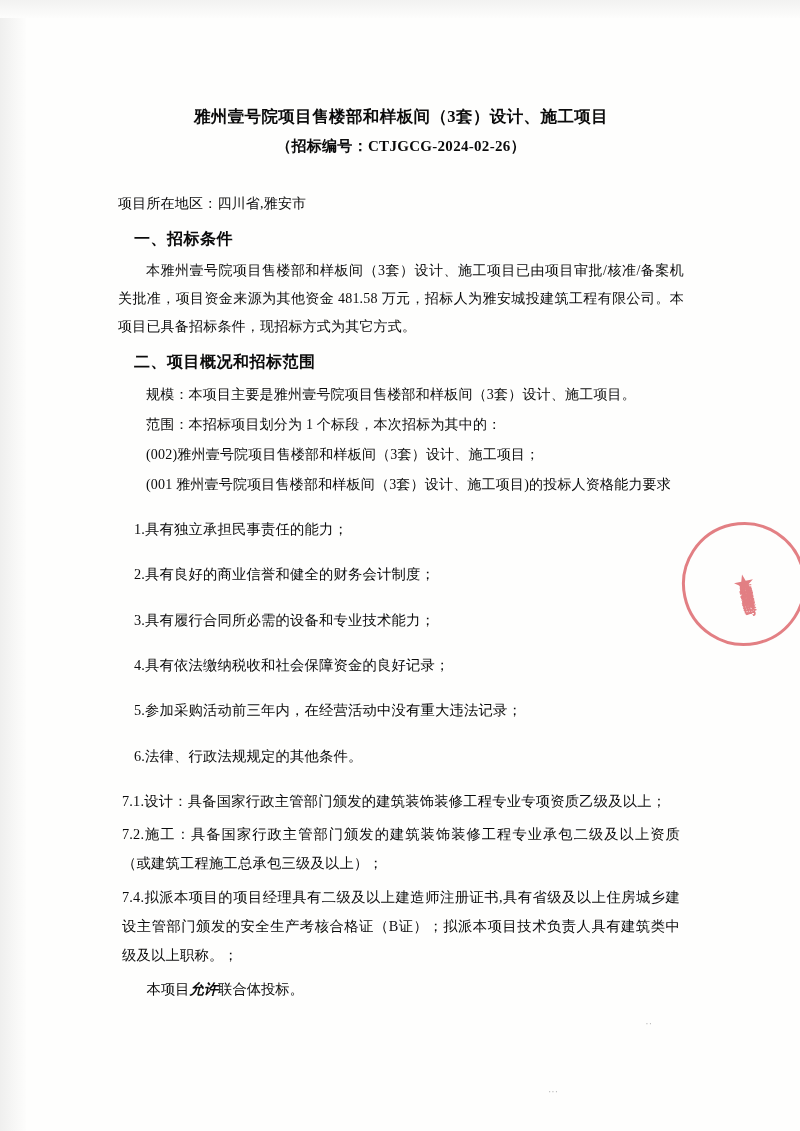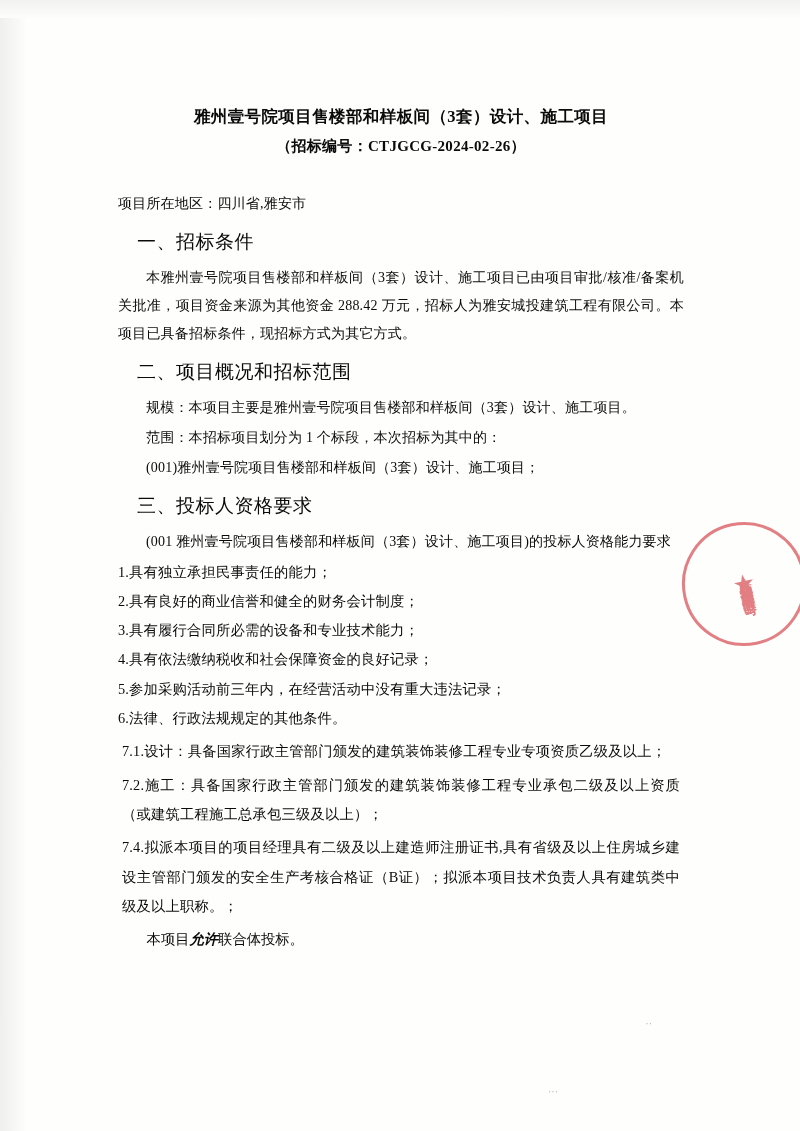--- a/index.html
+++ b/index.html
@@ -61,31 +61,31 @@
     font-size: 14px;
     line-height: 2.0;
     margin: 0 0 2px 0;
     text-align: justify;
     letter-spacing: 0.2px;
   }
   .indent {
     text-indent: 2em;
   }
   .section-heading {
-    font-size: 19px;
-    font-weight: normal;
+    font-size: 16px;
+    font-weight: bold;
     line-height: 2.1;
     margin: 4px 0 2px 0;
     text-indent: 1em;
     letter-spacing: 0.5px;
   }
   .list-item {
     font-size: 14.3px;
     line-height: 2.05;
-    margin: 0;
+    margin: 16px;
     text-align: justify;
     letter-spacing: 0.2px;
   }
   .sub-item {
     font-size: 14.3px;
     line-height: 2.05;
     margin: 4px;
     text-align: justify;
     text-indent: 0;
     letter-spacing: 0.2px;
@@ -156,28 +156,27 @@
   <div class="scan-edge-top"></div>
 
   <div class="content">
 
     <h1 class="title">雅州壹号院项目售楼部和样板间（3套）设计、施工项目</h1>
     <div class="subtitle">（招标编号：CTJGCG-2024-02-26）</div>
 
     <p class="para">项目所在地区：四川省,雅安市</p>
 
     <h2 class="section-heading">一、招标条件</h2>
-    <p class="para indent">本雅州壹号院项目售楼部和样板间（3套）设计、施工项目已由项目审批/核准/备案机关批准，项目资金来源为其他资金 288.42 万元，招标人为雅安城投建筑工程有限公司。本项目已具备招标条件，现招标方式为其它方式。</p>
+    <p class="para indent">本雅州壹号院项目售楼部和样板间（3套）设计、施工项目已由项目审批/核准/备案机关批准，项目资金来源为其他资金 481.58 万元，招标人为雅安城投建筑工程有限公司。本项目已具备招标条件，现招标方式为其它方式。</p>
 
     <h2 class="section-heading">二、项目概况和招标范围</h2>
     <p class="para indent">规模：本项目主要是雅州壹号院项目售楼部和样板间（3套）设计、施工项目。</p>
     <p class="para indent">范围：本招标项目划分为 1 个标段，本次招标为其中的：</p>
-    <p class="para indent">(001)雅州壹号院项目售楼部和样板间（3套）设计、施工项目；</p>
+    <p class="para indent">(002)雅州壹号院项目售楼部和样板间（3套）设计、施工项目；</p>
 
-    <h2 class="section-heading">三、投标人资格要求</h2>
     <p class="para indent">(001 雅州壹号院项目售楼部和样板间（3套）设计、施工项目)的投标人资格能力要求</p>
 
     <p class="list-item">1.具有独立承担民事责任的能力；</p>
     <p class="list-item">2.具有良好的商业信誉和健全的财务会计制度；</p>
     <p class="list-item">3.具有履行合同所必需的设备和专业技术能力；</p>
     <p class="list-item">4.具有依法缴纳税收和社会保障资金的良好记录；</p>
     <p class="list-item">5.参加采购活动前三年内，在经营活动中没有重大违法记录；</p>
     <p class="list-item">6.法律、行政法规规定的其他条件。</p>
     <p class="sub-item">7.1.设计：具备国家行政主管部门颁发的建筑装饰装修工程专业专项资质乙级及以上；</p>
     <p class="sub-item">7.2.施工：具备国家行政主管部门颁发的建筑装饰装修工程专业承包二级及以上资质（或建筑工程施工总承包三级及以上）；</p>

